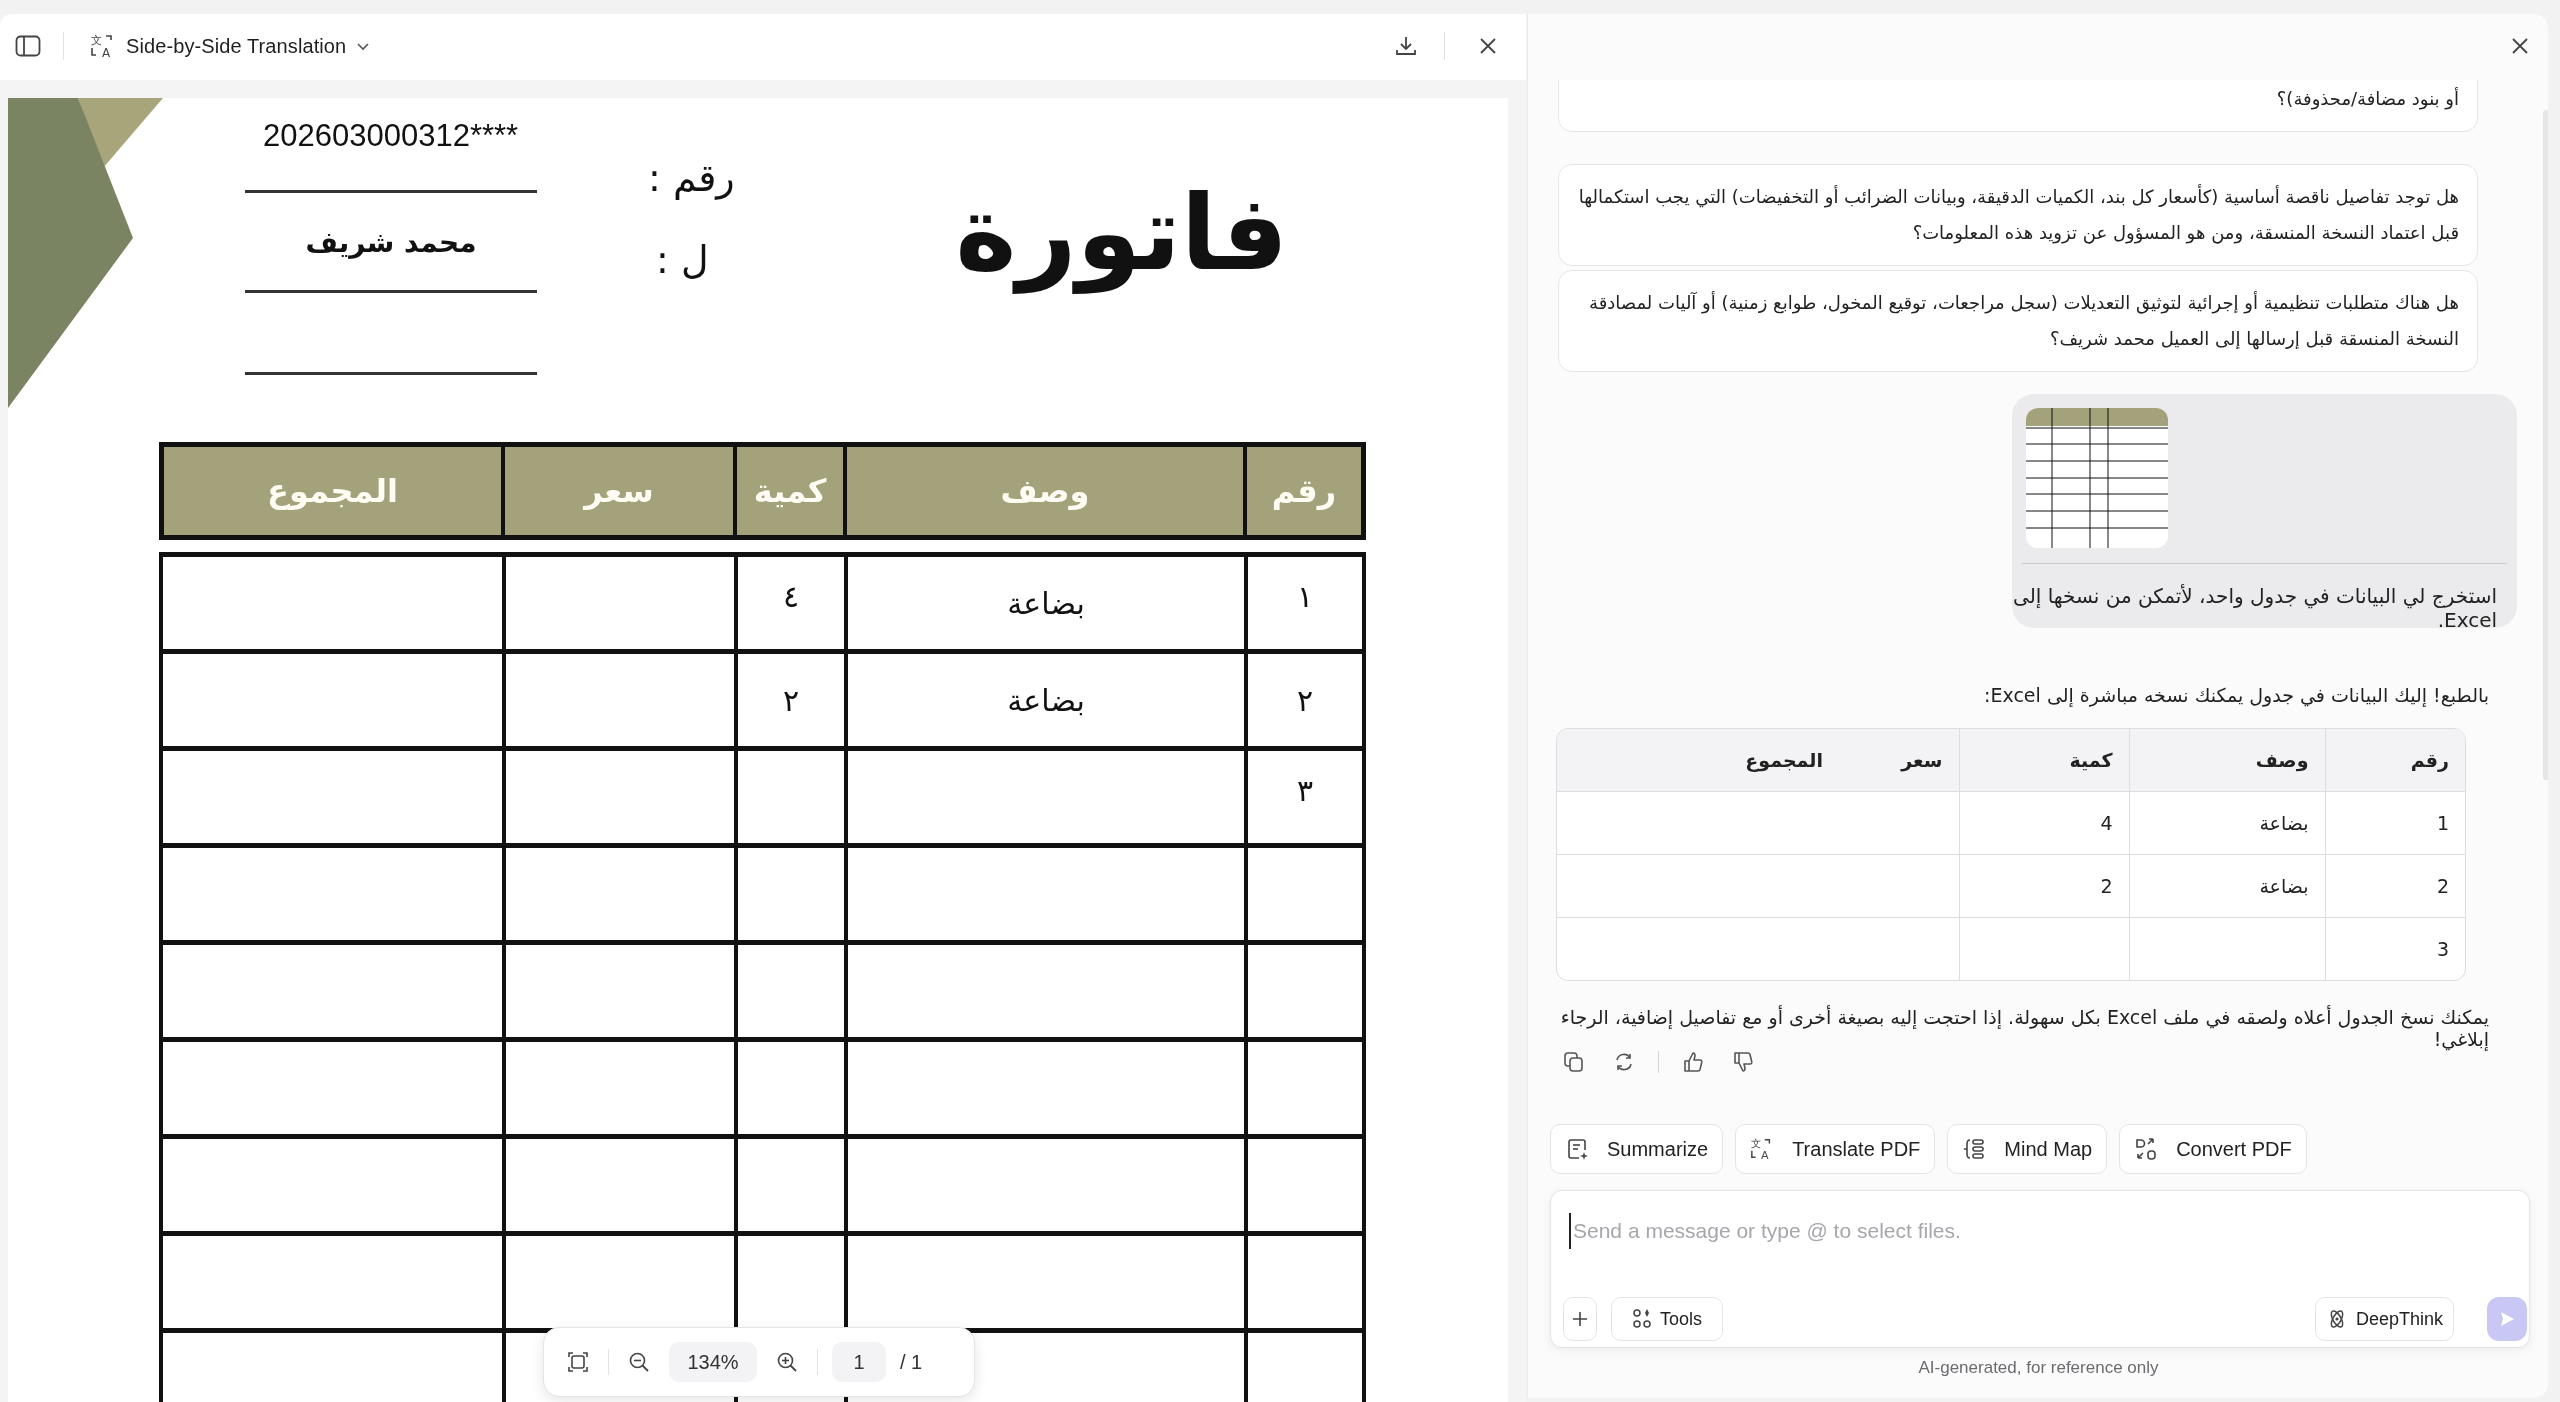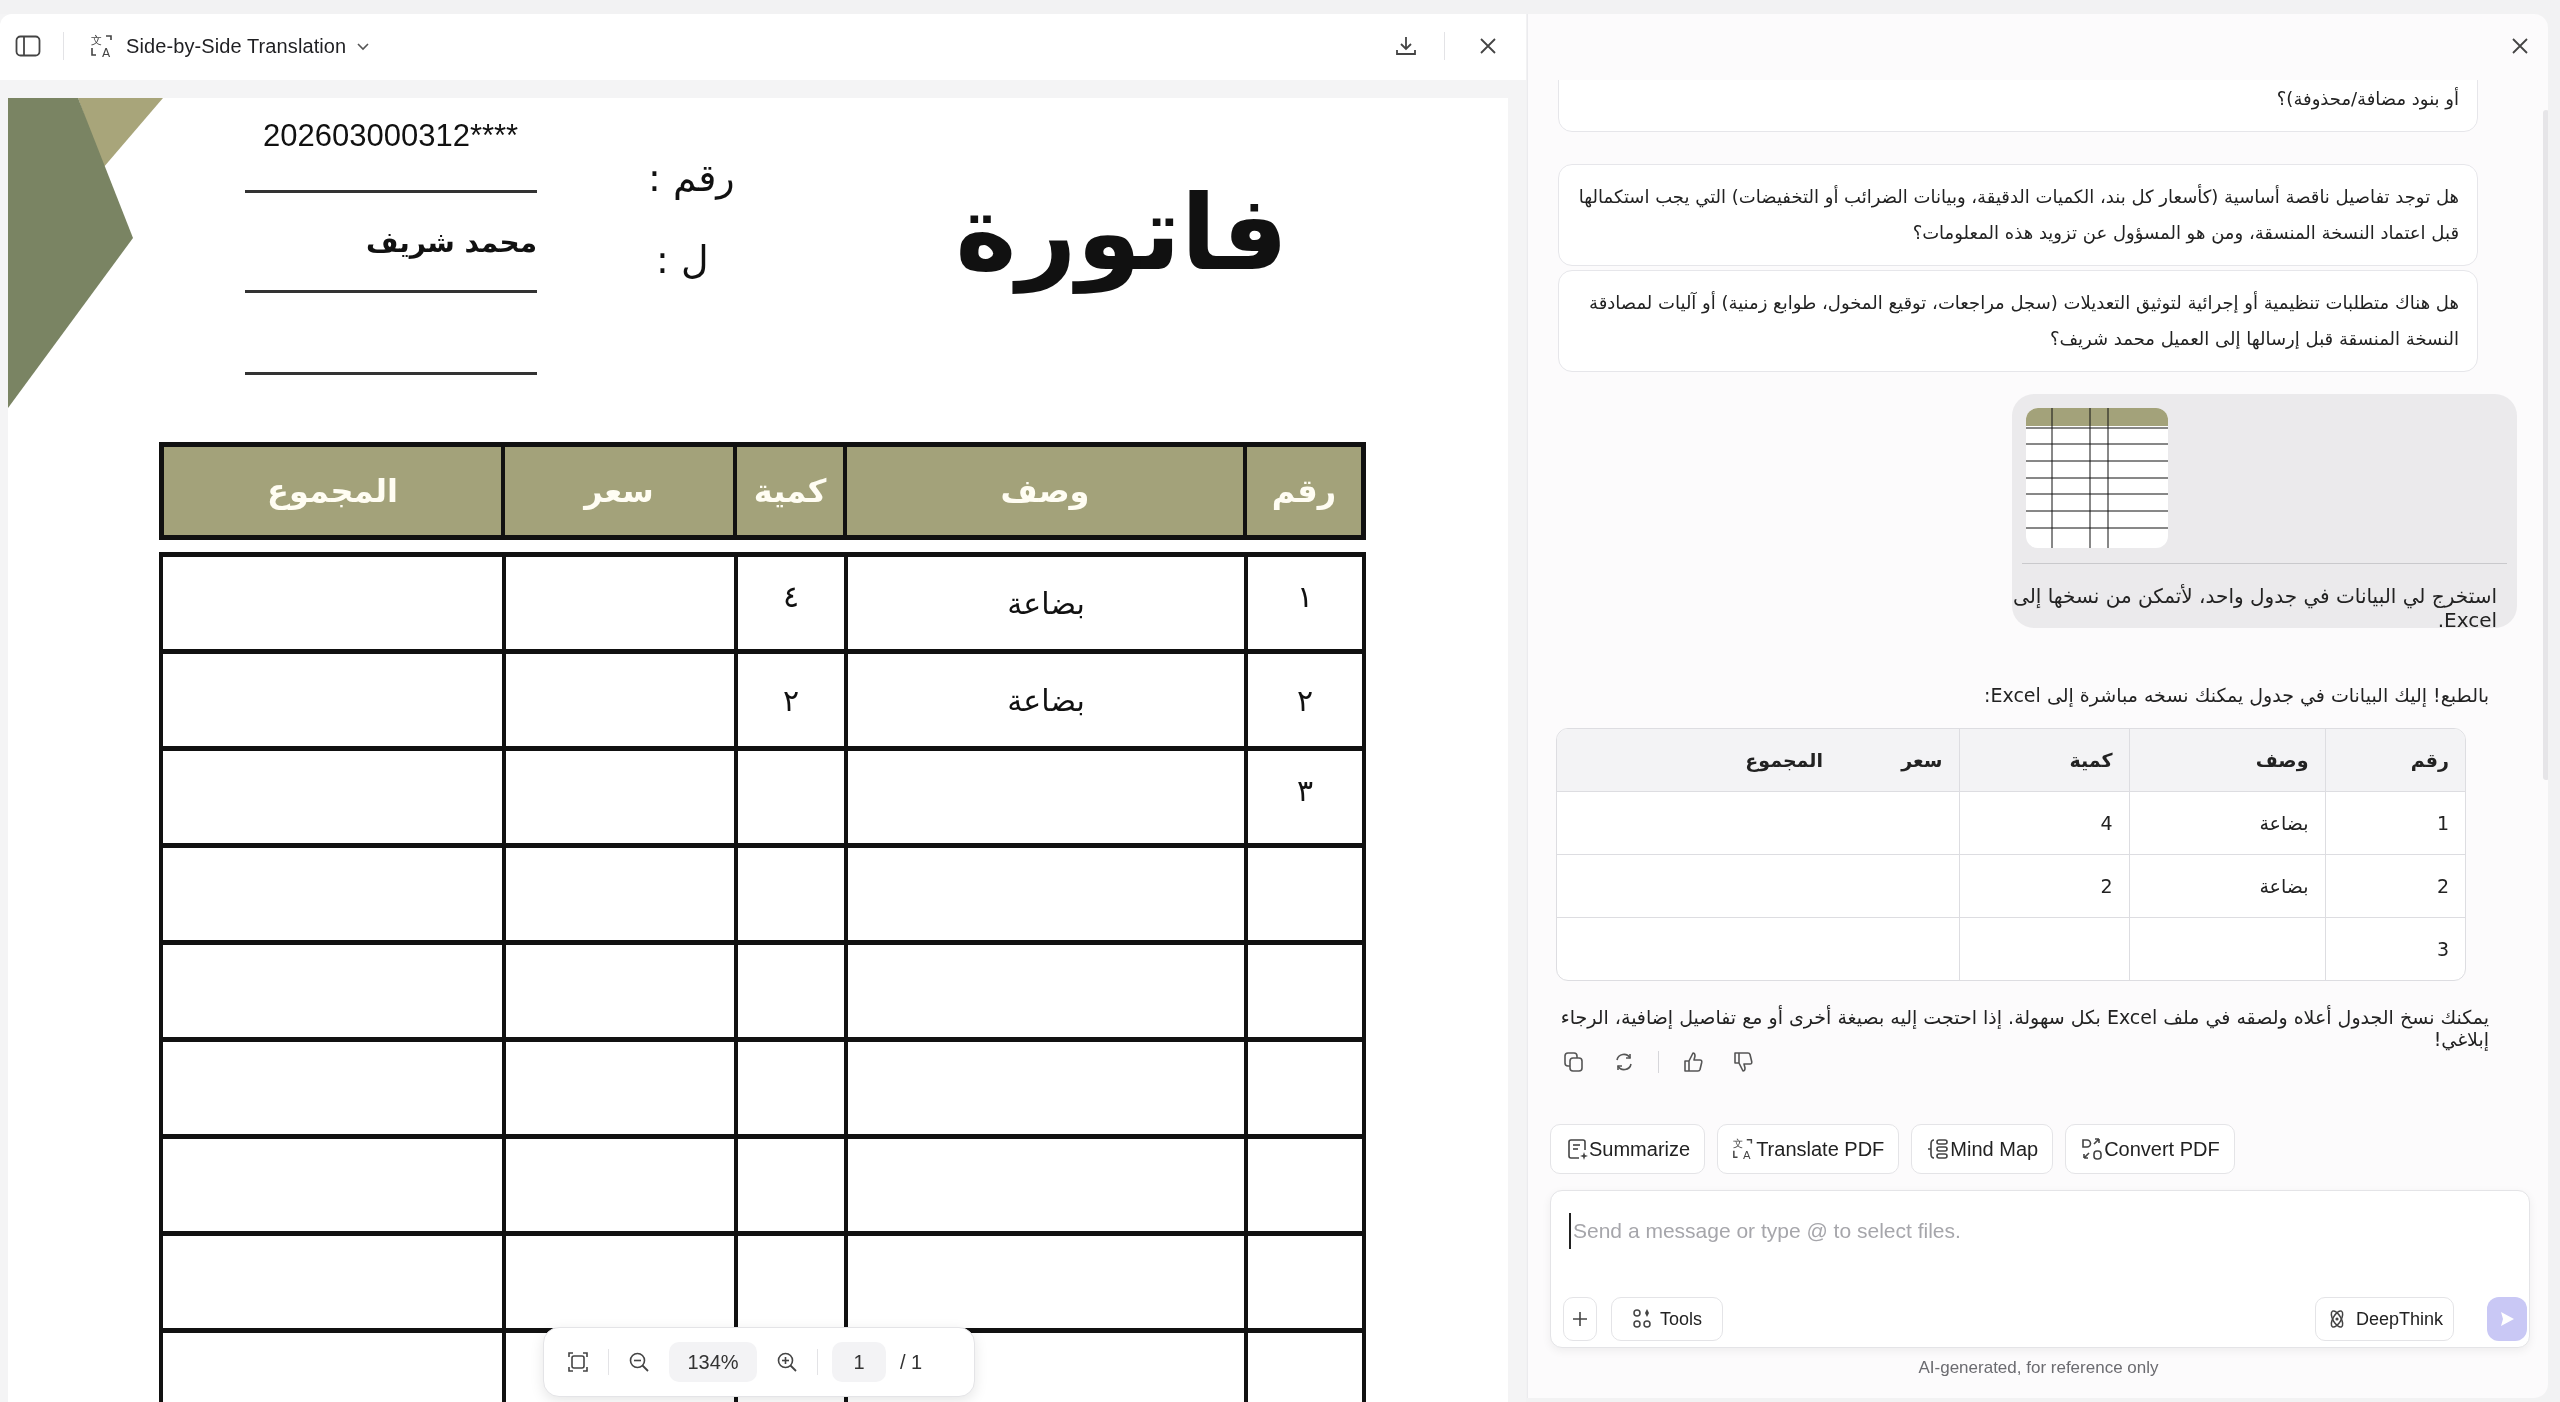--- a/index.html
+++ b/index.html
@@ -17,21 +17,21 @@
   .topbar-sep2 { position: absolute; left: 1444px; top: 18px; width: 1px; height: 28px; background: #e3e3e6; }
   .close-left { position: absolute; left: 1472px; top: 16px; width: 32px; height: 32px; }
 
   .pdf-area { position: absolute; left: 0; top: 66px; width: 1526px; height: 1322px; background: #f4f4f5; overflow: hidden; }
   .pdf-page { position: absolute; left: 8px; top: 18px; width: 1500px; height: 1320px; background: #ffffff; }
 
   .deco { position: absolute; left: 0; top: 0; width: 170px; height: 320px; }
 
   .inv-number { position: absolute; left: 255px; top: 20px; font-size: 31px; color: #111; font-family: "Liberation Sans", sans-serif; }
   .inv-line { position: absolute; left: 237px; width: 292px; height: 3px; background: #333; }
-  .inv-client { position: absolute; left: 237px; top: 128px; width: 292px; font-size: 28px; font-weight: bold; color: #111; direction: rtl; font-family: "DejaVu Sans", sans-serif; }
+  .inv-client { position: absolute; left: 237px; top: 128px; width: 292px; text-align: center; font-size: 28px; font-weight: bold; color: #111; direction: rtl; font-family: "DejaVu Sans", sans-serif; }
   .inv-label { position: absolute; font-size: 38px; color: #111; direction: rtl; font-family: "DejaVu Sans", sans-serif; }
   .inv-title { position: absolute; left: 960px; top: 30px; width: 320px; text-align: center; font-size: 104px; font-weight: bold; color: #111; direction: rtl; font-family: "DejaVu Sans", sans-serif; margin-top: 44px; }
 
   .inv-table-head { position: absolute; left: 151px; top: 344px; width: 1207px; height: 98px; background: #a3a27a; border: 5px solid #111; display: flex; flex-direction: row-reverse; }
   .inv-table-head .hcell { border-left: 4px solid #111; display: flex; align-items: center; justify-content: center; color: #fffdf3; font-size: 32px; font-weight: bold; font-family: "DejaVu Sans", sans-serif; direction: rtl; }
   .inv-table-head .hcell:last-child { border-left: none; }
 
   .inv-body { position: absolute; left: 151px; top: 454px; width: 1207px; }
   .inv-row { display: flex; flex-direction: row-reverse; height: 97px; border-top: 5px solid #111; border-left: 4px solid #111; border-right: 4px solid #111; }
   .inv-row .cell { border-left: 4px solid #111; display: flex; align-items: flex-start; justify-content: center; padding-top: 22px; font-size: 30px; color: #111; font-family: "DejaVu Sans", sans-serif; direction: rtl; }
@@ -64,21 +64,21 @@
   .ai-table th { background: #f3f3f5; height: 62px; font-size: 19px; font-weight: bold; color: #222; text-align: right; padding: 0 16px; border-left: 1px solid #dddde1; }
   .ai-table td { height: 63px; font-size: 19px; color: #222; text-align: right; padding: 0 16px; border-top: 1px solid #dddde1; border-left: 1px solid #dddde1; }
   .ai-table th:last-child, .ai-table td:last-child { border-left: none; }
 
   .ai-outro { position: absolute; right: 60px; top: 926px; font-size: 19px; color: #222; direction: rtl; font-family: "DejaVu Sans", sans-serif; }
   .msg-actions { position: absolute; left: 30px; top: 966px; display: flex; align-items: center; gap: 18px; }
   .msg-actions .act { width: 32px; height: 32px; display: flex; align-items: center; justify-content: center; cursor: pointer; }
   .msg-actions .act-sep { width: 1px; height: 22px; background: #d6d6da; }
 
   .quick-actions { position: absolute; left: 22px; top: 1110px; display: flex; gap: 12px; }
-  .qa-btn { height: 50px; border: 1px solid #e4e4e7; border-radius: 10px; background: #fff; display: flex; align-items: center; gap: 0; padding: 0 14px; font-size: 20px; color: #222; cursor: pointer; }
+  .qa-btn { height: 50px; border: 1px solid #e4e4e7; border-radius: 10px; background: #fff; display: flex; align-items: center; gap: 18px; padding: 0 14px; font-size: 20px; color: #222; cursor: pointer; }
 
   .composer { position: absolute; left: 22px; top: 1176px; width: 980px; height: 158px; background: #fff; border: 1px solid #e4e4e7; border-radius: 12px; box-shadow: 0 3px 10px rgba(0,0,0,0.06); }
   .composer input { position: absolute; left: 18px; top: 22px; width: 940px; height: 36px; border: none; outline: none; font-size: 21px; color: #222; background: transparent; font-family: "Liberation Sans", sans-serif; border-left: 2px solid #222; padding-left: 2px; }
   .composer input::placeholder { color: #a6a6ab; }
   .c-plus { position: absolute; left: 12px; top: 106px; width: 34px; height: 44px; border: 1px solid #e4e4e7; border-radius: 10px; display: flex; align-items: center; justify-content: center; cursor: pointer; }
   .c-tools { position: absolute; left: 60px; top: 106px; height: 44px; border: 1px solid #e4e4e7; border-radius: 10px; display: flex; align-items: center; gap: 6px; padding: 0 20px; font-size: 18px; color: #222; cursor: pointer; }
   .c-deep { position: absolute; left: 764px; top: 106px; height: 44px; border: 1px solid #e4e4e7; border-radius: 10px; display: flex; align-items: center; gap: 8px; padding: 0 10px; font-size: 18px; color: #222; cursor: pointer; }
   .c-send { position: absolute; left: 936px; top: 106px; width: 40px; height: 44px; border-radius: 12px; background: #c9c8f5; display: flex; align-items: center; justify-content: center; cursor: pointer; }
   .disclaimer { position: absolute; left: 0; top: 1344px; width: 1021px; text-align: center; font-size: 17px; color: #6b6b70; }
 </style>

